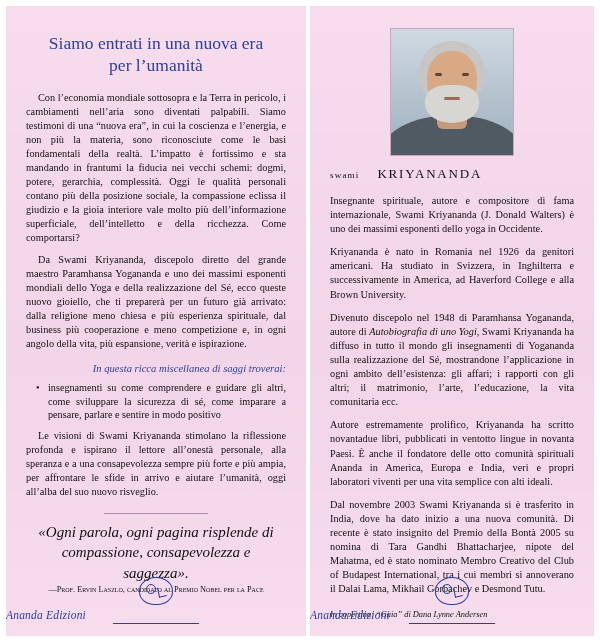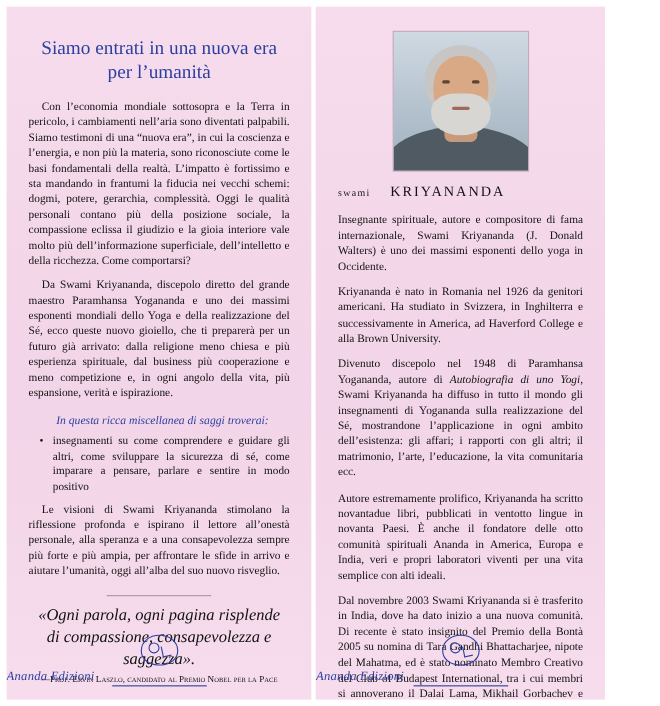--- a/index.html
+++ b/index.html
@@ -17,21 +17,21 @@
     position: relative;
     width: 600px;
     height: 642px;
     background: #ffffff;
     box-sizing: border-box;
   }
   .spread {
     position: absolute;
     left: 6px;
     top: 6px;
-    width: 544px;
+    width: 588px;
     height: 630px;
     display: flex;
     gap: 4px;
   }
   .panel {
     position: relative;
     background: #f3d9ea;
     box-sizing: border-box;
     padding: 16px 20px 10px 20px;
     overflow: hidden;
@@ -64,21 +64,21 @@
     text-align: justify;
     margin: 0 0 8px 0;
     text-indent: 12px;
   }
 
   .sub-blue {
     color: #2b3fa0;
     font-style: italic;
     font-size: 10.6px;
     margin: 12px 0 7px 6px;
-    text-align: center;
+    text-align: right;
   }
 
   ul.bullets {
     list-style: none;
     margin: 0 0 6px 0;
     padding: 0 0 0 10px;
   }
   ul.bullets li {
     position: relative;
     color: #111111;

